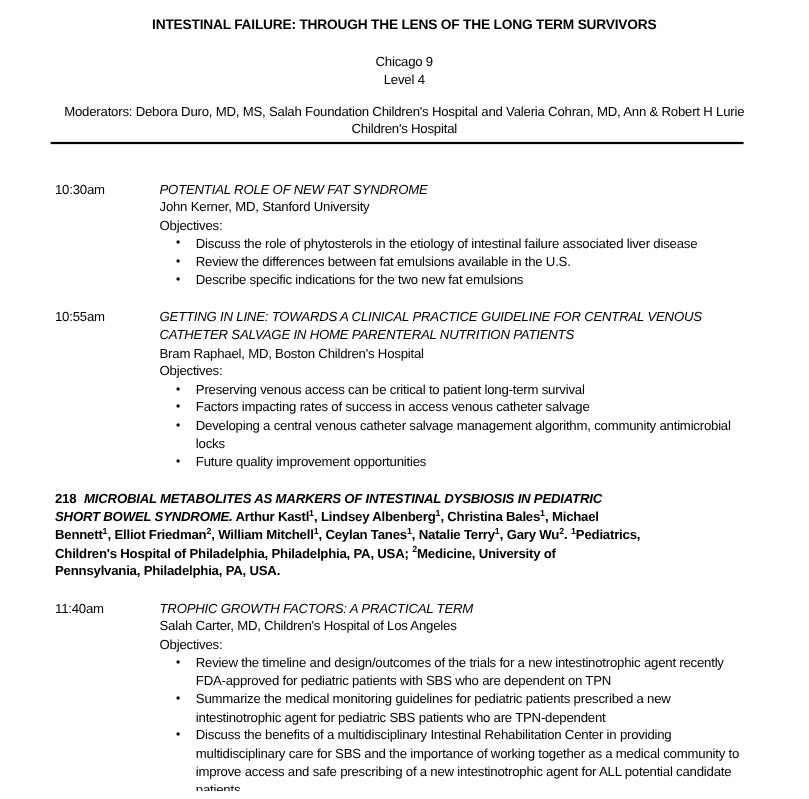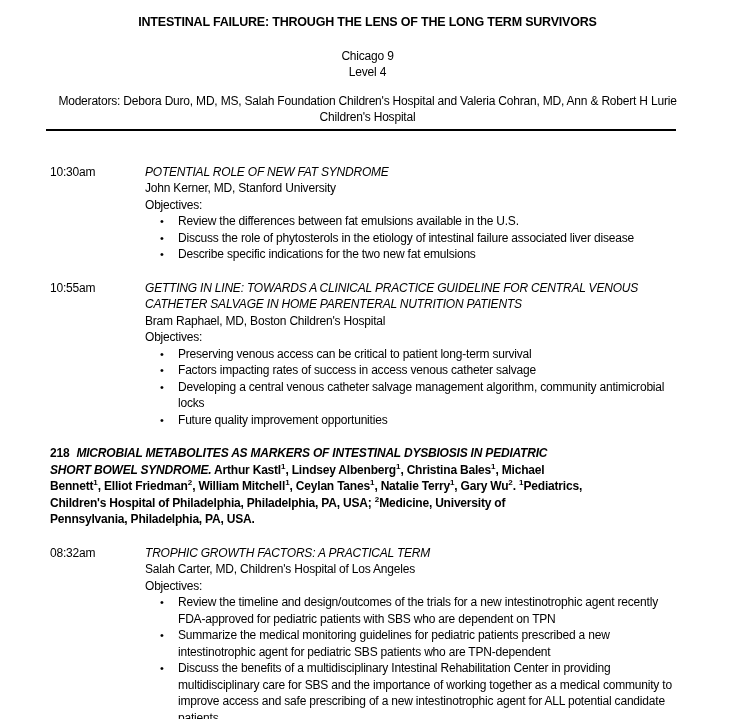--- a/index.html
+++ b/index.html
@@ -111,22 +111,22 @@
 
   <div class="sessions">
 
     <div class="session">
       <div class="session-time">10:30am</div>
       <div class="session-body">
         <div class="session-title">POTENTIAL ROLE OF NEW FAT SYNDROME</div>
         <div class="line">John Kerner, MD, Stanford University</div>
         <div class="line">Objectives:</div>
         <ul class="objectives">
+          <li>Discuss the role of phytosterols in the etiology of intestinal failure associated liver disease</li>
           <li>Review the differences between fat emulsions available in the U.S.</li>
-          <li>Discuss the role of phytosterols in the etiology of intestinal failure associated liver disease</li>
           <li>Describe specific indications for the two new fat emulsions</li>
         </ul>
       </div>
     </div>
 
     <div class="session">
       <div class="session-time">10:55am</div>
       <div class="session-body">
         <div class="session-title">GETTING IN LINE: TOWARDS A CLINICAL PRACTICE GUIDELINE FOR CENTRAL VENOUS CATHETER SALVAGE IN HOME PARENTERAL NUTRITION PATIENTS</div>
         <div class="line">Bram Raphael, MD, Boston Children's Hospital</div>
@@ -140,21 +140,21 @@
       </div>
     </div>
 
     <div class="session">
       <div class="session-body">
         <p class="abstract-para"><span class="abstract-number">218</span><span class="session-title">MICROBIAL METABOLITES AS MARKERS OF INTESTINAL DYSBIOSIS IN PEDIATRIC SHORT BOWEL SYNDROME.</span><span> Arthur Kastl<sup>1</sup>, Lindsey Albenberg<sup>1</sup>, Christina Bales<sup>1</sup>, Michael Bennett<sup>1</sup>, Elliot Friedman<sup>2</sup>, William Mitchell<sup>1</sup>, Ceylan Tanes<sup>1</sup>, Natalie Terry<sup>1</sup>, Gary Wu<sup>2</sup>. <sup>1</sup>Pediatrics, Children's Hospital of Philadelphia, Philadelphia, PA, USA; <sup>2</sup>Medicine, University of Pennsylvania, Philadelphia, PA, USA.</span></p>
       </div>
     </div>
 
     <div class="session">
-      <div class="session-time">08:32am</div>
+      <div class="session-time">11:40am</div>
       <div class="session-body">
         <div class="session-title">TROPHIC GROWTH FACTORS: A PRACTICAL TERM</div>
         <div class="line">Salah Carter, MD, Children's Hospital of Los Angeles</div>
         <div class="line">Objectives:</div>
         <ul class="objectives">
           <li>Review the timeline and design/outcomes of the trials for a new intestinotrophic agent recently FDA-approved for pediatric patients with SBS who are dependent on TPN</li>
           <li>Summarize the medical monitoring guidelines for pediatric patients prescribed a new intestinotrophic agent for pediatric SBS patients who are TPN-dependent</li>
           <li>Discuss the benefits of a multidisciplinary Intestinal Rehabilitation Center in providing multidisciplinary care for SBS and the importance of working together as a medical community to improve access and safe prescribing of a new intestinotrophic agent for ALL potential candidate patients</li>
         </ul>
       </div>

